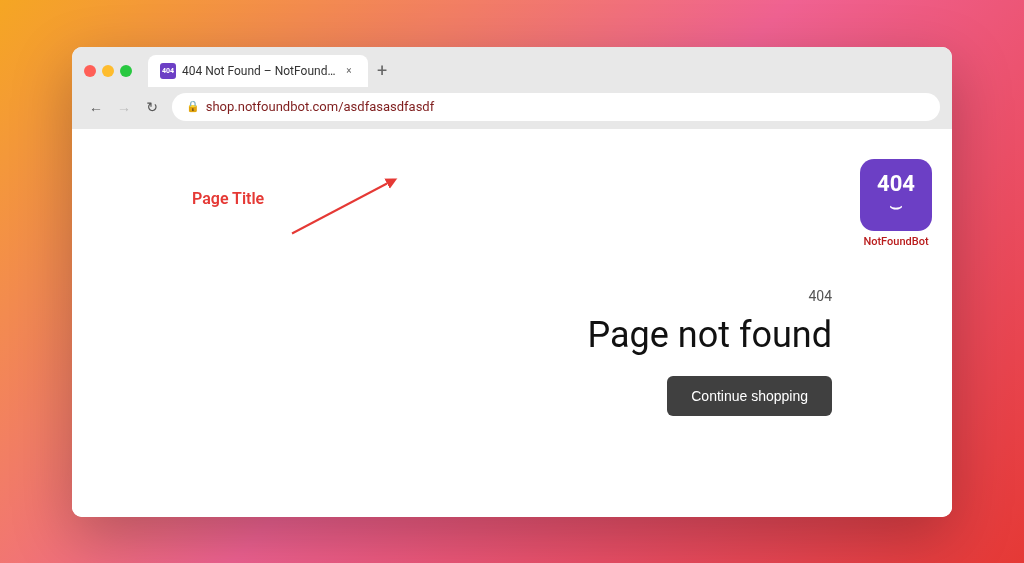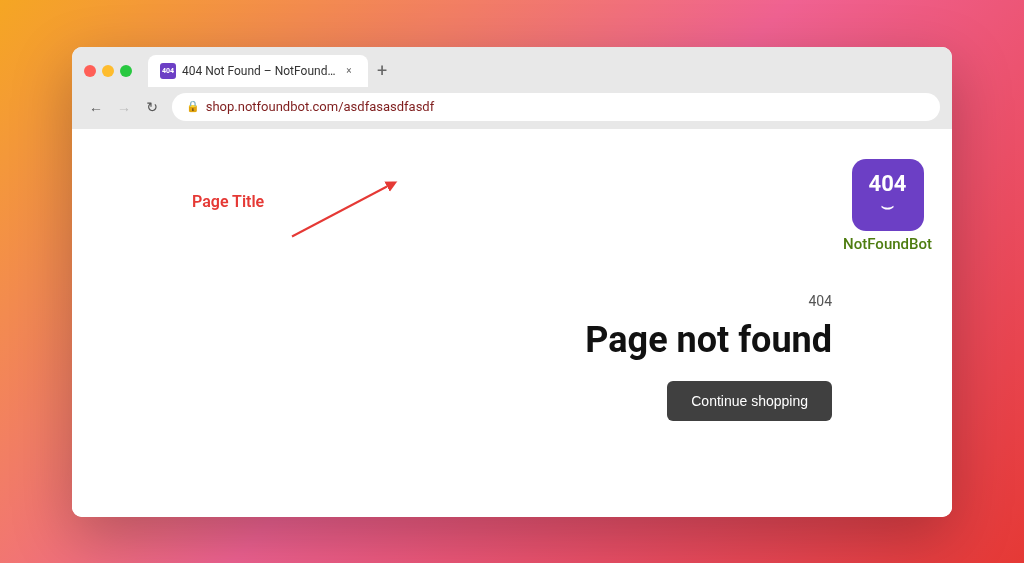--- a/index.html
+++ b/index.html
@@ -241,42 +241,42 @@
       line-height: 1;
     }
 
     .logo-smile {
       color: white;
       font-size: 22px;
       line-height: 1;
     }
 
     .logo-name {
-      font-size: 15px;
-      color: #4d7c0f;
+      font-size: 11px;
+      color: #b91c1c;
       font-weight: 500;
     }
 
     
     .page-main {
       display: flex;
       flex-direction: column;
       align-items: flex-end;
       padding: 20px 120px 40px;
       gap: 10px;
     }
 
     .error-code {
       font-size: 14px;
       color: #555;
     }
 
     .error-title {
       font-size: 36px;
-      font-weight: 700;
+      font-weight: 400;
       color: #111;
     }
 
     .continue-btn {
       background: #404040;
       color: white;
       border: none;
       border-radius: 6px;
       padding: 12px 24px;
       font-size: 14px;

